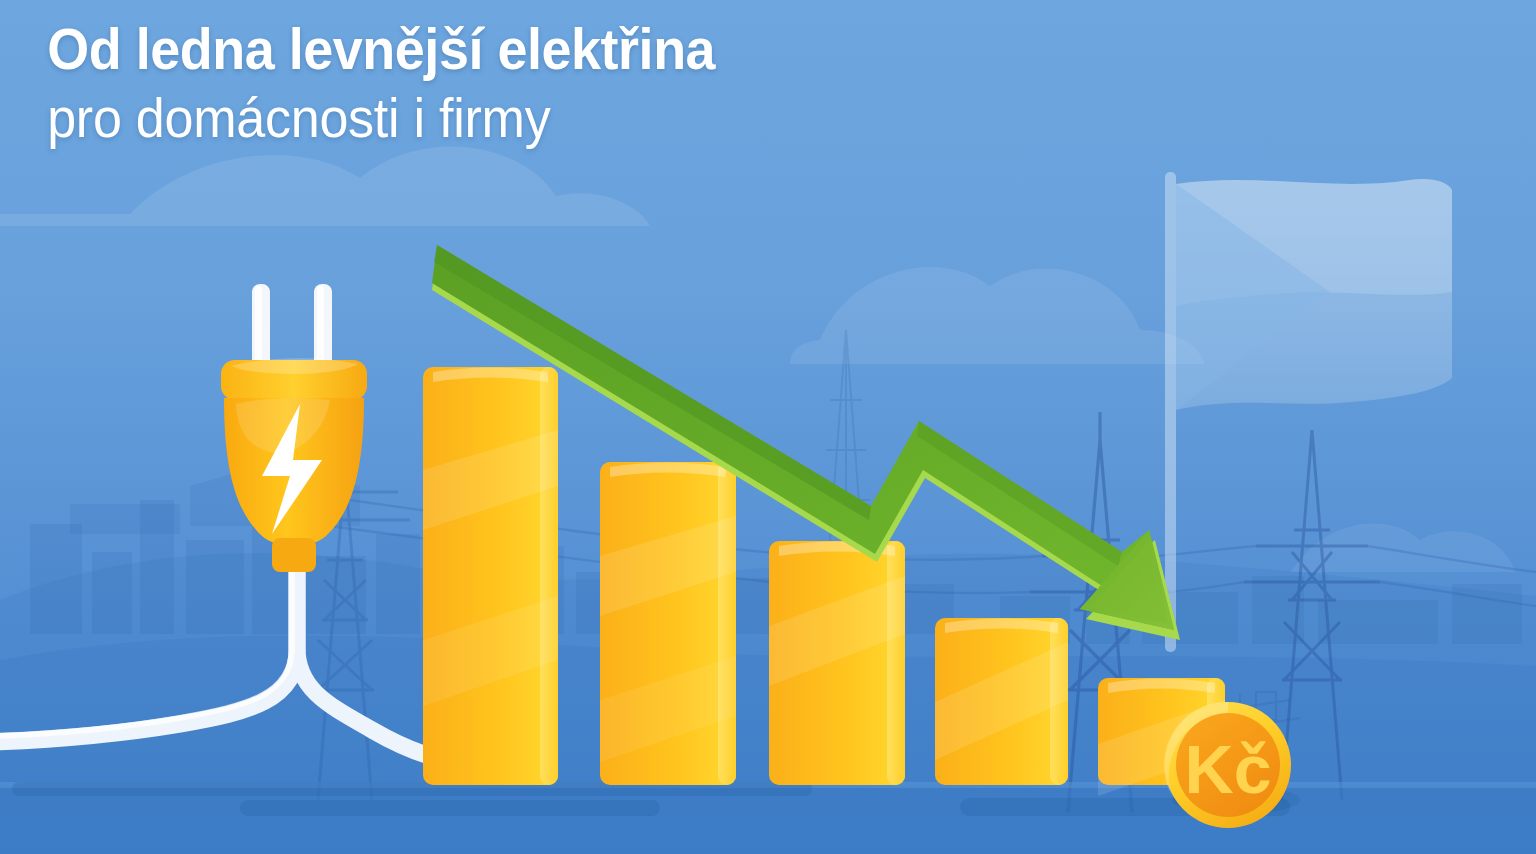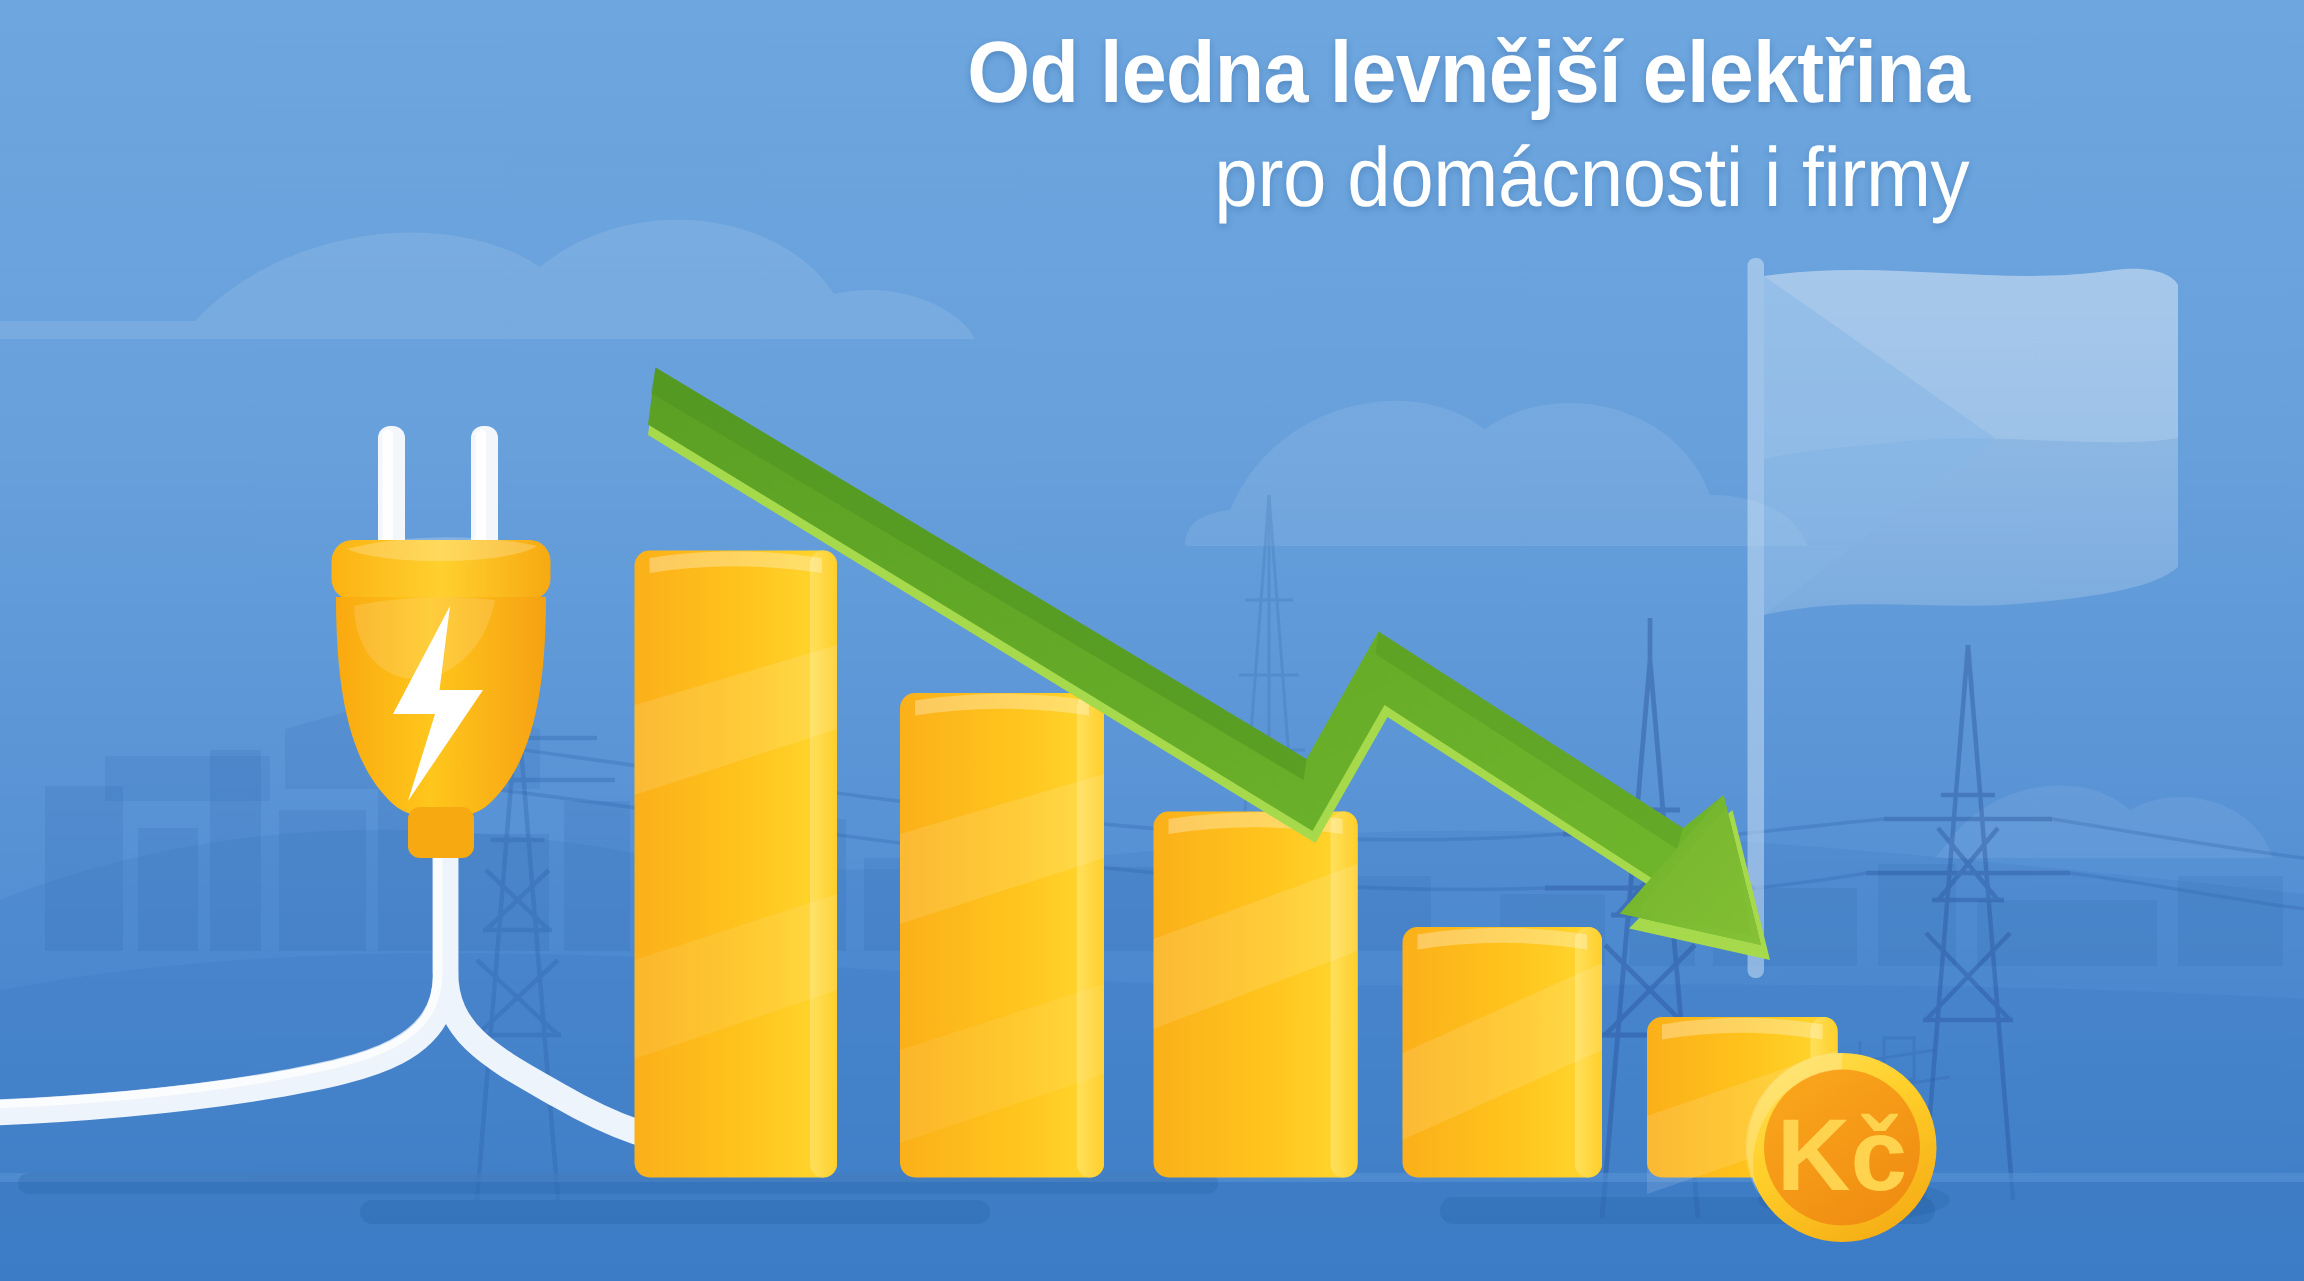--- a/index.html
+++ b/index.html
@@ -18,24 +18,24 @@
   }
   #bg-svg, #art-svg {
     position: absolute;
     left: 0;
     top: 0;
     width: 1536px;
     height: 854px;
   }
   .headline-wrap {
     position: absolute;
-    left: 12px;
+    left: 0;
     top: 18px;
     width: 1348px;
-    text-align: right;
+    text-align: left;
     z-index: 40;
     pointer-events: none;
   }
   .headline {
     display: block;
     color: #ffffff;
     font-size: 58px;
     font-weight: 700;
     letter-spacing: -0.5px;
     line-height: 1.08;

